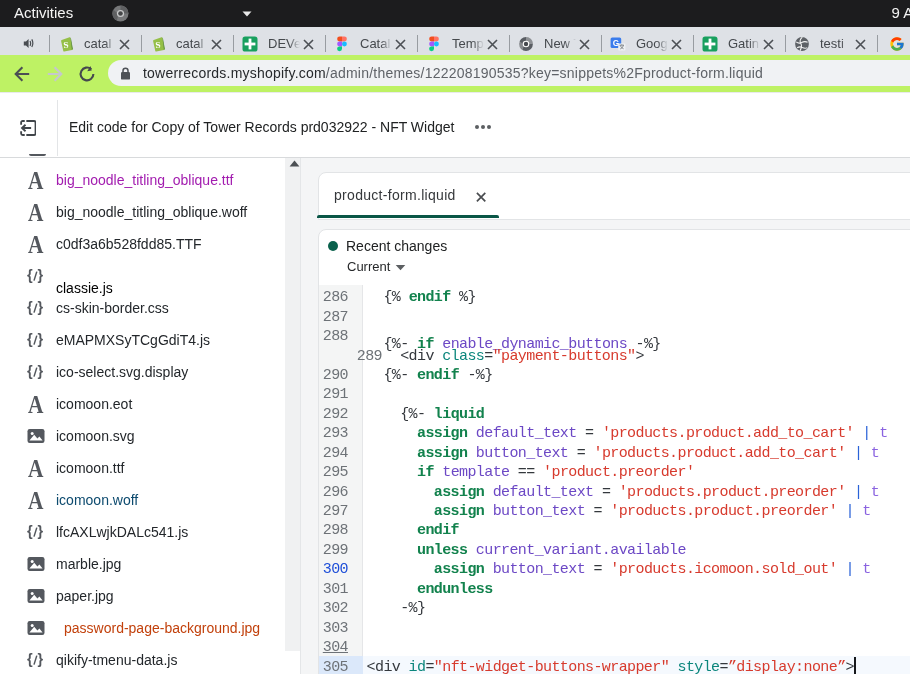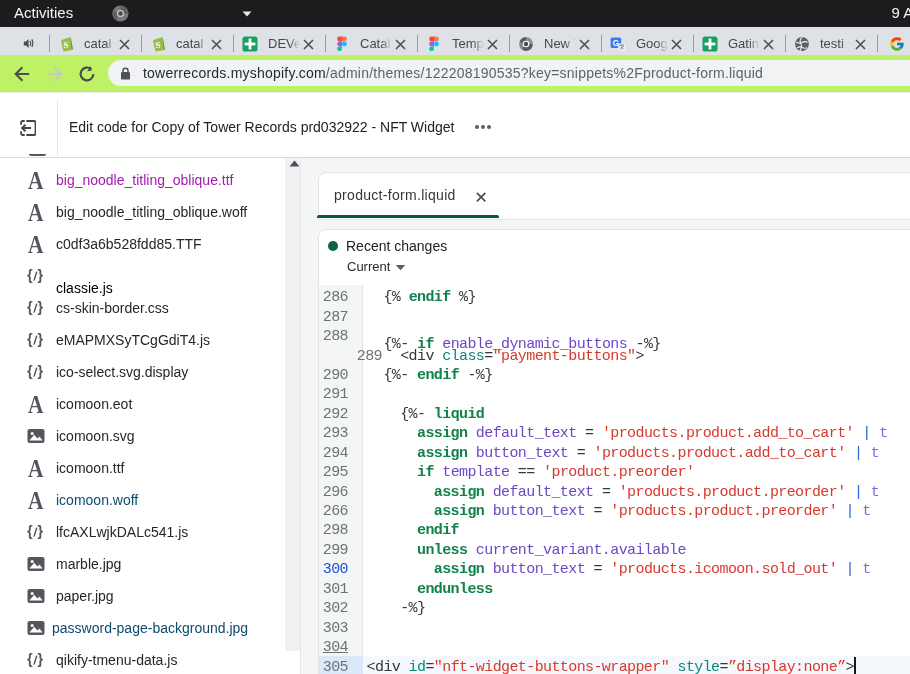--- a/index.html
+++ b/index.html
@@ -217,21 +217,21 @@
 <rect x="0.5" y="1" width="17" height="14" rx="2.2" fill="#54585e"></rect>
 <circle cx="5.2" cy="5.4" r="1.5" fill="#fff"></circle>
 <path d="M2.4 12.6 L7.2 6.8 L10.4 10.6 L12.4 8.4 L15.6 12.6 Z" fill="#fff"></path>
 </svg></span>
 <div style="position:absolute;left:56px;top:588.0px;font:14px/16px 'Liberation Sans',sans-serif;color:#23272b;">paper.jpg</div>
 <span style="position:absolute;left:27px;top:620.0px;"><svg width="18" height="16" viewBox="0 0 18 16">
 <rect x="0.5" y="1" width="17" height="14" rx="2.2" fill="#54585e"></rect>
 <circle cx="5.2" cy="5.4" r="1.5" fill="#fff"></circle>
 <path d="M2.4 12.6 L7.2 6.8 L10.4 10.6 L12.4 8.4 L15.6 12.6 Z" fill="#fff"></path>
 </svg></span>
-<div style="position:absolute;left:52px;top:620.0px;font:14px/16px 'Liberation Sans',sans-serif;color:#0c4a6e;">password-page-background.jpg</div>
+<div style="position:absolute;left:64px;top:620.0px;font:14px/16px 'Liberation Sans',sans-serif;color:#c2410c;">password-page-background.jpg</div>
 <svg width="17" height="14" viewBox="0 0 17 14" style="position:absolute;left:26.5px;top:652.8px;">
     <text x="0" y="11.4" font-family="Liberation Sans" font-size="14.5" font-weight="bold" fill="#54585e">{</text>
     <text x="10.6" y="11.4" font-family="Liberation Sans" font-size="14.5" font-weight="bold" fill="#54585e">}</text>
     <path d="M9.8 2.6 L7 11.6" stroke="#54585e" stroke-width="1.5"></path>
   </svg>
 <div style="position:absolute;left:56px;top:652.0px;font:14px/16px 'Liberation Sans',sans-serif;color:#23272b;">qikify-tmenu-data.js</div>
 <div style="position:absolute;left:301px;top:158px;width:609px;height:516px;background:#f4f5f6;"></div>
 <div style="position:absolute;left:317.5px;top:172px;width:600px;height:47.6px;background:#fff;border:1px solid #e2e4e6;border-top-left-radius:8px;box-sizing:border-box;"></div>
 <div style="position:absolute;left:334px;top:173.6px;height:43px;font:14px/43px 'Liberation Sans',sans-serif;color:#35383b;letter-spacing:0.3px;">product-form.liquid</div>
 <svg width="10" height="10" viewBox="0 0 10 10" style="position:absolute;left:476px;top:192px;">
@@ -252,21 +252,21 @@
 <div style="position:absolute;left:318px;top:307.64px;width:30px;height:19.44px;font:15px/19.44px 'Liberation Mono',monospace;color:#6d7277;text-align:right;letter-spacing:-0.6px;">287</div>
 <div style="position:absolute;left:318px;top:327.08px;width:30px;height:19.44px;font:15px/19.44px 'Liberation Mono',monospace;color:#6d7277;text-align:right;letter-spacing:-0.6px;">288</div>
 <div style="position:absolute;left:318px;top:346.52px;width:30px;height:19.44px;font:15px/19.44px 'Liberation Mono',monospace;color:#6d7277;text-align:right;letter-spacing:-0.6px;margin-left:34px;">289</div>
 <div style="position:absolute;left:318px;top:365.96px;width:30px;height:19.44px;font:15px/19.44px 'Liberation Mono',monospace;color:#6d7277;text-align:right;letter-spacing:-0.6px;">290</div>
 <div style="position:absolute;left:318px;top:385.40px;width:30px;height:19.44px;font:15px/19.44px 'Liberation Mono',monospace;color:#6d7277;text-align:right;letter-spacing:-0.6px;">291</div>
 <div style="position:absolute;left:318px;top:404.84px;width:30px;height:19.44px;font:15px/19.44px 'Liberation Mono',monospace;color:#6d7277;text-align:right;letter-spacing:-0.6px;">292</div>
 <div style="position:absolute;left:318px;top:424.28px;width:30px;height:19.44px;font:15px/19.44px 'Liberation Mono',monospace;color:#6d7277;text-align:right;letter-spacing:-0.6px;">293</div>
 <div style="position:absolute;left:318px;top:443.72px;width:30px;height:19.44px;font:15px/19.44px 'Liberation Mono',monospace;color:#6d7277;text-align:right;letter-spacing:-0.6px;">294</div>
 <div style="position:absolute;left:318px;top:463.16px;width:30px;height:19.44px;font:15px/19.44px 'Liberation Mono',monospace;color:#6d7277;text-align:right;letter-spacing:-0.6px;">295</div>
 <div style="position:absolute;left:318px;top:482.60px;width:30px;height:19.44px;font:15px/19.44px 'Liberation Mono',monospace;color:#6d7277;text-align:right;letter-spacing:-0.6px;">296</div>
-<div style="position:absolute;left:318px;top:502.04px;width:30px;height:19.44px;font:15px/19.44px 'Liberation Mono',monospace;color:#6d7277;text-align:right;letter-spacing:-0.6px;">266</div>
+<div style="position:absolute;left:318px;top:502.04px;width:30px;height:19.44px;font:15px/19.44px 'Liberation Mono',monospace;color:#6d7277;text-align:right;letter-spacing:-0.6px;">297</div>
 <div style="position:absolute;left:318px;top:521.48px;width:30px;height:19.44px;font:15px/19.44px 'Liberation Mono',monospace;color:#6d7277;text-align:right;letter-spacing:-0.6px;">298</div>
 <div style="position:absolute;left:318px;top:540.92px;width:30px;height:19.44px;font:15px/19.44px 'Liberation Mono',monospace;color:#6d7277;text-align:right;letter-spacing:-0.6px;">299</div>
 <div style="position:absolute;left:318px;top:560.36px;width:30px;height:19.44px;font:15px/19.44px 'Liberation Mono',monospace;color:#1d4ed8;text-align:right;letter-spacing:-0.6px;">300</div>
 <div style="position:absolute;left:318px;top:579.80px;width:30px;height:19.44px;font:15px/19.44px 'Liberation Mono',monospace;color:#6d7277;text-align:right;letter-spacing:-0.6px;">301</div>
 <div style="position:absolute;left:318px;top:599.24px;width:30px;height:19.44px;font:15px/19.44px 'Liberation Mono',monospace;color:#6d7277;text-align:right;letter-spacing:-0.6px;">302</div>
 <div style="position:absolute;left:318px;top:618.68px;width:30px;height:19.44px;font:15px/19.44px 'Liberation Mono',monospace;color:#6d7277;text-align:right;letter-spacing:-0.6px;">303</div>
 <div style="position:absolute;left:318px;top:638.12px;width:30px;height:19.44px;font:15px/19.44px 'Liberation Mono',monospace;color:#6d7277;text-align:right;letter-spacing:-0.6px;text-decoration:underline;">304</div>
 <div style="position:absolute;left:318px;top:657.56px;width:30px;height:19.44px;font:15px/19.44px 'Liberation Mono',monospace;color:#6d7277;text-align:right;letter-spacing:-0.6px;">305</div>
 <div class="cl" style="top:288.20px;">  <span class="tt">{%</span> <span class="kk">endif</span> <span class="tt">%}</span></div>
 <div class="cl" style="top:321px;margin-top:14px;">  <span class="tt">{%-</span> <span class="kk">if</span> <span class="vv">enable_dynamic_buttons</span> <span class="tt">-%}</span></div>

